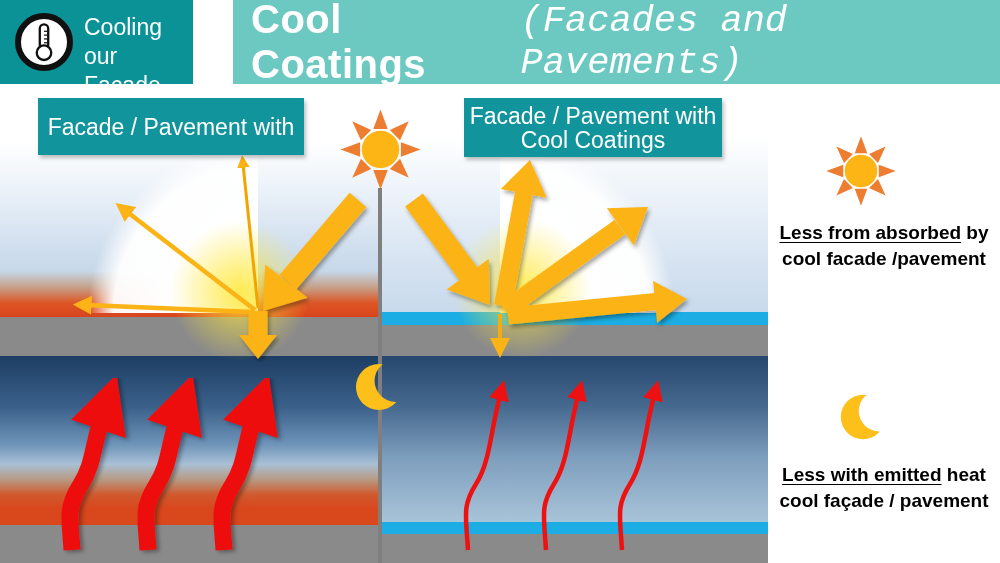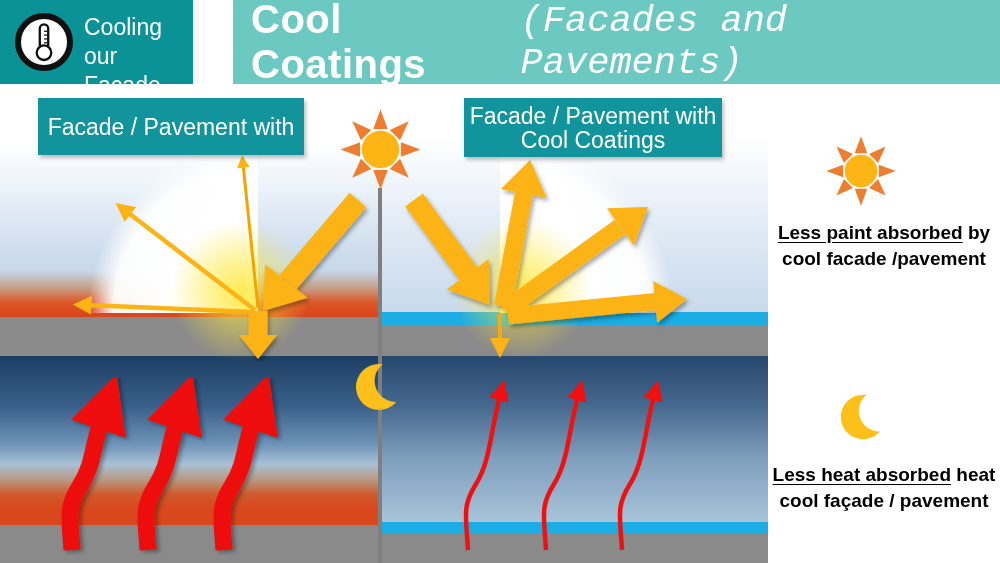--- a/index.html
+++ b/index.html
@@ -230,34 +230,34 @@
         <polygon points="50,3 41.5,26 58.5,26" transform="rotate(180 50 50)"></polygon>
         <polygon points="50,3 41.5,26 58.5,26" transform="rotate(225 50 50)"></polygon>
         <polygon points="50,3 41.5,26 58.5,26" transform="rotate(270 50 50)"></polygon>
         <polygon points="50,3 41.5,26 58.5,26" transform="rotate(315 50 50)"></polygon>
       </g>
       <circle cx="50" cy="50" r="22" fill="#fdb515"></circle>
     </svg>
   </span>
 
   <div class="abs caption cap1">
-    <div><u>Less paint absorbed</u><span> by</span></div>
+    <div><u>Less from absorbed</u><span> by</span></div>
     <div>cool facade /pavement</div>
   </div>
 
   <span class="abs" style="left:836px;top:384px;">
     <svg width="60" height="66" viewBox="0 0 100 100">
       <defs>
         <mask id="mcut2">
             <rect width="100" height="100" fill="#fff"></rect>
             <circle cx="72" cy="40" r="34" fill="#000"></circle>
           </mask>
       </defs>
       <circle cx="45" cy="50" r="37" fill="#fdc01a" mask="url(#mcut2)"></circle>
     </svg>
   </span>
 
   <div class="abs caption cap2">
-    <div><u>Less heat absorbed</u><span> heat</span></div>
+    <div><u>Less with emitted</u><span> heat</span></div>
     <div>cool façade / pavement</div>
   </div>
 
 </div>
 
 </body></html>

